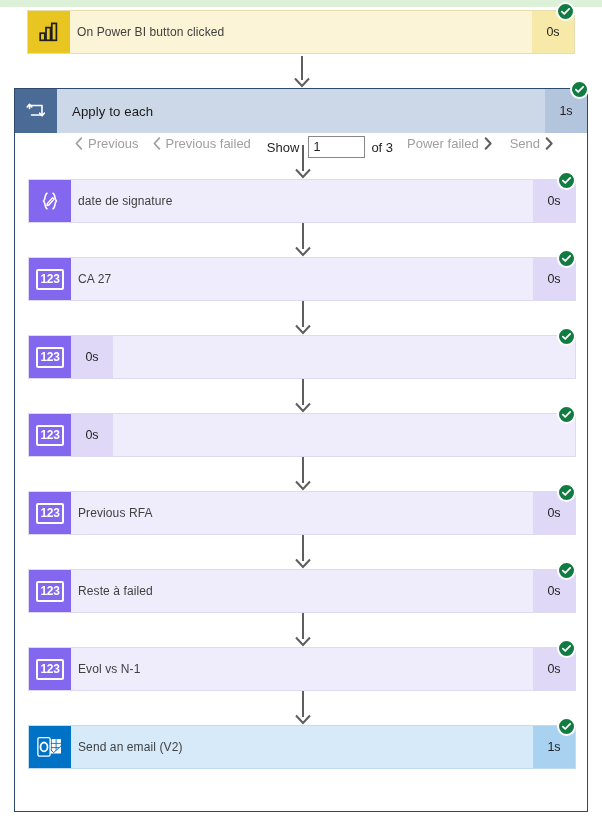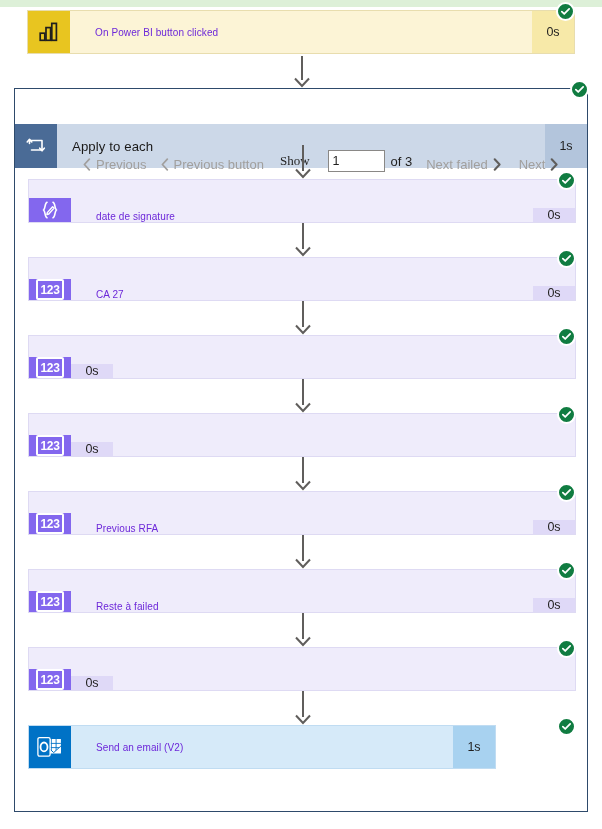--- a/index.html
+++ b/index.html
@@ -37,44 +37,44 @@
     width: 42px;
     min-width: 42px;
     display: flex;
     align-items: center;
     justify-content: center;
   }
   .card-title {
     flex: 1 1 auto;
     display: flex;
     align-items: center;
-    padding-left: 25px;
-    font-size: 10px;
-    color: #6d28d9;
+    padding-left: 7px;
+    font-size: 12px;
+    color: #404040;
     letter-spacing: .1px;
     white-space: nowrap;
     overflow: hidden;
   }
   .card-duration {
     width: 42px;
     min-width: 42px;
     display: flex;
     align-items: center;
     justify-content: center;
     font-size: 12.5px;
     color: #201f1e;
   }
 
   
   .card.trigger { background: #fcf4d6; border-color: #e8ddae; }
   .card.trigger .card-icon { background: #e8c520; }
   .card.trigger .card-duration { background: #f7e9a8; }
 
   
-  .card.purple { background: #efecfb; border-color: #dedaf3; align-items: flex-end; }
+  .card.purple { background: #efecfb; border-color: #dedaf3; }
   .card.purple .card-icon { background: #8367ee; }
   .card.purple .card-duration { background: #dfd9f7; }
 
   
   .card.blue { background: #d6eaf9; border-color: #c0dcf2; }
   .card.blue .card-icon { background: #0072c6; }
   .card.blue .card-duration { background: #a8d2f0; }
 
   
   .status-badge {
@@ -120,59 +120,58 @@
     height: 724px;
     box-sizing: border-box;
     border: 1px solid #2e4a6b;
     background: #ffffff;
   }
   .loop-header {
     display: flex;
     align-items: stretch;
     height: 44px;
     background: #ccd8e8;
-    margin-top: 35px;
   }
   .loop-header .card-icon { background: #4a6b96; }
   .loop-header .card-title {
     padding-left: 15px;
     font-size: 13.2px;
     color: #1b1a19;
   }
   .loop-header .card-duration { background: #b3c5dc; }
 
   
   .pager {
     position: absolute;
-    left: 12px;
+    left: 4px;
     top: 47px;
     width: 100%;
     height: 36px;
     display: flex;
-    align-items: flex-end;
+    align-items: flex-start;
     padding-left: 56px;
     box-sizing: border-box;
     font-size: 13px;
     color: #1b1a19;
   }
   .pager-btn {
     display: flex;
     align-items: center;
     gap: 5px;
     color: #a19f9d;
     white-space: nowrap;
   }
   .pager-btn.chev-left svg, .pager-btn.chev-right svg { display:block; }
   .pager-show {
     display: flex;
     align-items: center;
     color: #201f1e;
     white-space: nowrap;
   }
-  .pager-label { margin-right: 18px; font-family: Liberation Serif, serif; }
+  .pager-label { margin-right: 9px; }
   .pager-input {
     width: 57px;
     height: 22px;
     box-sizing: border-box;
     border: 1px solid #8a8886;
     background: #ffffff;
     font-family: "Liberation Sans", sans-serif;
     font-size: 12.5px;
     color: #201f1e;
     padding: 0 4px;
@@ -264,46 +263,46 @@
     </div>
 
     <div class="gap-14"></div>
 
     <div class="pager-btn chev-left">
       <span>
         <svg width="8" height="13" viewBox="0 0 8 13">
           <path d="M6.3 1.2 L1.4 6.5 L6.3 11.8" fill="none" stroke="#a19f9d" stroke-width="1.7" stroke-linecap="round" stroke-linejoin="round"></path>
         </svg>
       </span>
-      <span>Previous button</span>
+      <span>Previous failed</span>
     </div>
 
     <div class="gap-16"></div>
 
     <div class="pager-show">
       <span class="pager-label">Show</span>
       <input class="pager-input" type="text" value="1" style="">
       <span class="pager-of">of 3</span>
     </div>
 
     <div class="gap-14"></div>
 
     <div class="pager-btn chev-right">
-      <span>Next failed</span>
+      <span>Power failed</span>
       <span>
         <svg width="8" height="13" viewBox="0 0 8 13">
           <path d="M1.7 1.2 L6.6 6.5 L1.7 11.8" fill="none" stroke="#605e5c" stroke-width="2" stroke-linecap="round" stroke-linejoin="round"></path>
         </svg>
       </span>
     </div>
 
     <div class="gap-18"></div>
 
     <div class="pager-btn chev-right">
-      <span>Next</span>
+      <span>Send</span>
       <span>
         <svg width="8" height="13" viewBox="0 0 8 13">
           <path d="M1.7 1.2 L6.6 6.5 L1.7 11.8" fill="none" stroke="#605e5c" stroke-width="2" stroke-linecap="round" stroke-linejoin="round"></path>
         </svg>
       </span>
     </div>
   </div>
 
   <div id="actions-layer">
       <div class="connector" style="left: 278px; top: 56px; height: 34px;">
@@ -431,34 +430,35 @@
     <svg width="20" height="11" viewBox="0 0 20 11">
       <path d="M3 1.5 L10 9 L17 1.5" fill="none" stroke="#605e5c" stroke-width="2"></path>
     </svg>
       </div>
       <div class="card purple" style="left: 13px; top: 558px; width: 548px;">
         <div class="card-icon">
           <div class="icon-123">
             <span>123</span>
           </div>
         </div>
+     <div class="card-title">Evol vs N-1</div>
      <div class="card-duration">0s</div>
       </div>
       <div class="status-badge" style="left: 542px; top: 550px;">
         <svg width="11" height="11" viewBox="0 0 12 12">
     <path d="M2 6.2 L4.6 8.7 L10 3.2" fill="none" stroke="#ffffff" stroke-width="1.9" stroke-linecap="round" stroke-linejoin="round"></path>
         </svg>
       </div>
       <div class="connector" style="left: 278px; top: 602px; height: 34px;">
         <div class="stem" style="height:26px;"></div>
     <svg width="20" height="11" viewBox="0 0 20 11">
       <path d="M3 1.5 L10 9 L17 1.5" fill="none" stroke="#605e5c" stroke-width="2"></path>
     </svg>
       </div>
-      <div class="card blue" style="left: 13px; top: 636px; width: 468px;">
+      <div class="card blue" style="left: 13px; top: 636px; width: 548px;">
         <div class="card-icon">
           <svg class="icon-svg" width="26" height="22" viewBox="0 0 26 22">
       <rect x="9.5" y="3.0" width="14.4" height="13.6" fill="#ffffff"></rect>
       <g stroke="#0072c6" stroke-width="0.9">
         <line x1="9.5" y1="7.4" x2="23.9" y2="7.4"></line>
         <line x1="9.5" y1="11.6" x2="23.9" y2="11.6"></line>
         <line x1="14.3" y1="3.0" x2="14.3" y2="16.6"></line>
         <line x1="19.1" y1="3.0" x2="19.1" y2="16.6"></line>
       </g>
       <path d="M9.5 10.0 L16.7 16.6 L23.9 10.0 L23.9 17.6 L9.5 17.6 Z" fill="#ffffff"></path>

